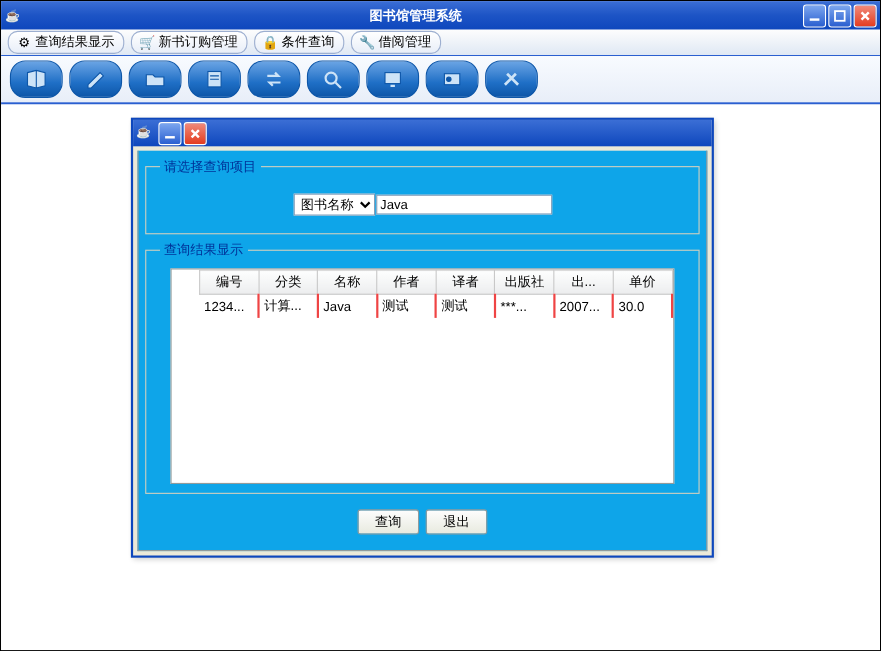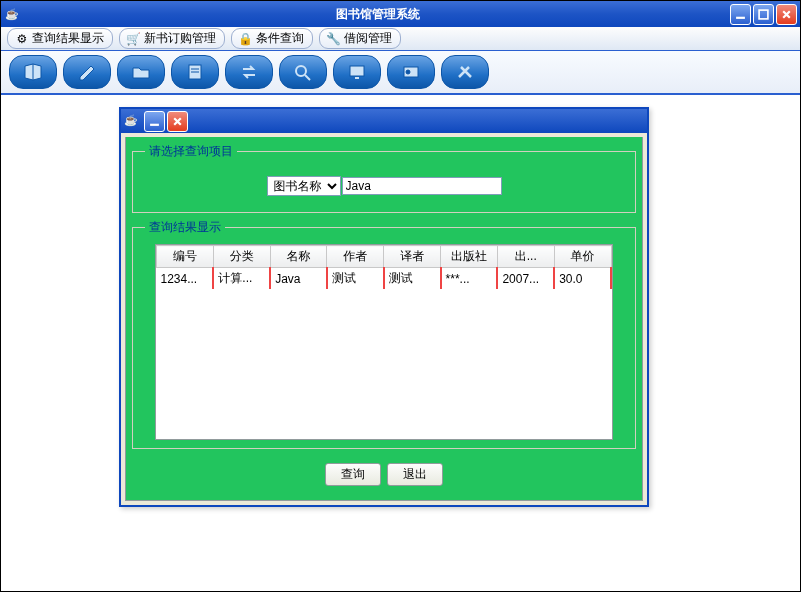--- a/index.html
+++ b/index.html
@@ -32,33 +32,33 @@
 .dialog { position: absolute; left: 118px; top: 12px; width: 530px; border: 2px solid #0e47bd; background: #ece9d8; box-shadow: 2px 2px 5px rgba(0,0,0,0.2); }
 .dialog-titlebar { height: 24px; background: linear-gradient(to bottom, #3b6ed5, #0e47bd); display: flex; align-items: center; padding: 0 3px; color: #fff; font-weight: bold; }
 .dialog-titlebar .java-icon { width: 14px; height: 14px; margin-right: 6px; }
 .dialog-titlebar .title-text { flex: 1; }
 .dialog-body { padding: 4px; }
 
 
 .tabs { display: flex; border-bottom: 1px solid #919b9c; }
 .tab { padding: 3px 8px; border: 1px solid #919b9c; border-bottom: none; margin-right: 1px; margin-bottom: -1px; background: #f2f0e6; cursor: pointer; border-radius: 3px 3px 0 0; font-size: 12px; }
 .tab.active { background: #ece9d8; border-bottom: 1px solid #ece9d8; }
-.tab-content { border: 1px solid #919b9c; border-top: none; padding: 6px; background: #22c55e; }
+.tab-content { border: 1px solid #919b9c; border-top: none; padding: 6px; background: #0ea5e9; }
 
 
 .fieldset { border: 1px solid #d0d0bf; margin-bottom: 6px; padding: 8px; }
 .fieldset-legend { color: #003399; font-size: 12px; padding: 0 4px; margin-left: 4px; }
 
 .query-row { display: flex; justify-content: center; align-items: center; gap: 1px; padding: 8px 0; }
 .combo { display: inline-flex; align-items: center; }
 .combo select { font-size: 12px; font-family: inherit; padding: 1px 2px; border: 1px solid #7f9db9; background: #fff; }
 .text-input { width: 160px; padding: 1px 3px; border: 1px solid #7f9db9; font-size: 12px; font-family: inherit; }
 
 
-.table-wrap { border: 1px solid #919b9c; background: #fff; height: 196px; overflow: auto; margin: 0 14px; }
+.table-wrap { border: 1px solid #919b9c; background: #fff; height: 196px; overflow: auto; margin: 0 14px; padding-left: 25px; }
 table { border-collapse: collapse; width: 100%; table-layout: fixed; font-size: 12px; }
 th { background: linear-gradient(to bottom, #fdfefe, #ecedee); border: 1px solid #c8c8c8; padding: 2px 4px; font-weight: normal; text-align: center; }
 td { border-right: 2px solid #ef4444; padding: 2px 4px; white-space: nowrap; overflow: hidden; text-overflow: ellipsis; text-align: left; }
 tr.data-row { background: #fff; }
 
 
 .btn-row { display: flex; justify-content: center; gap: 6px; padding: 8px 0; }
 .btn { min-width: 56px; padding: 2px 14px; border: 1px solid #919b9c; border-radius: 3px; background: linear-gradient(to bottom, #fdfdfd, #e8eadf); cursor: pointer; font-size: 12px; font-family: inherit; }
 
 .java-cup { font-size: 11px; }

